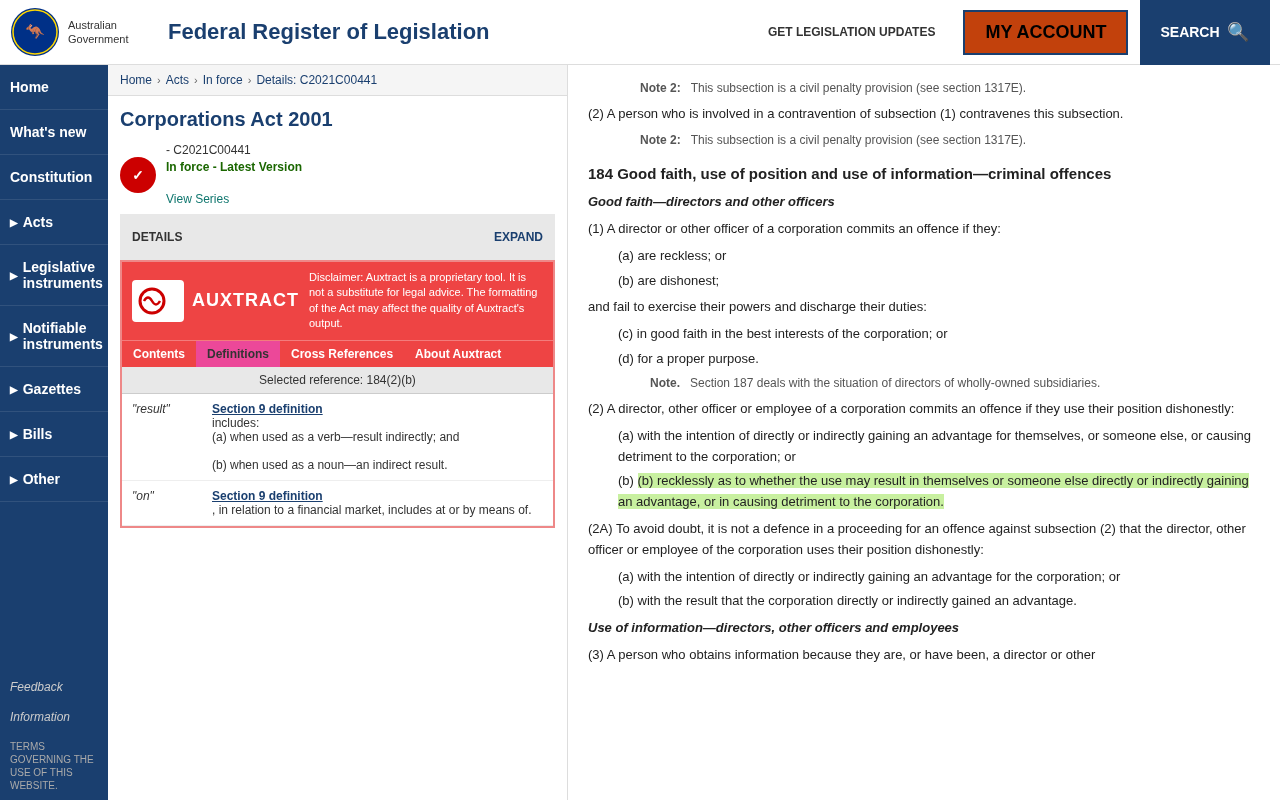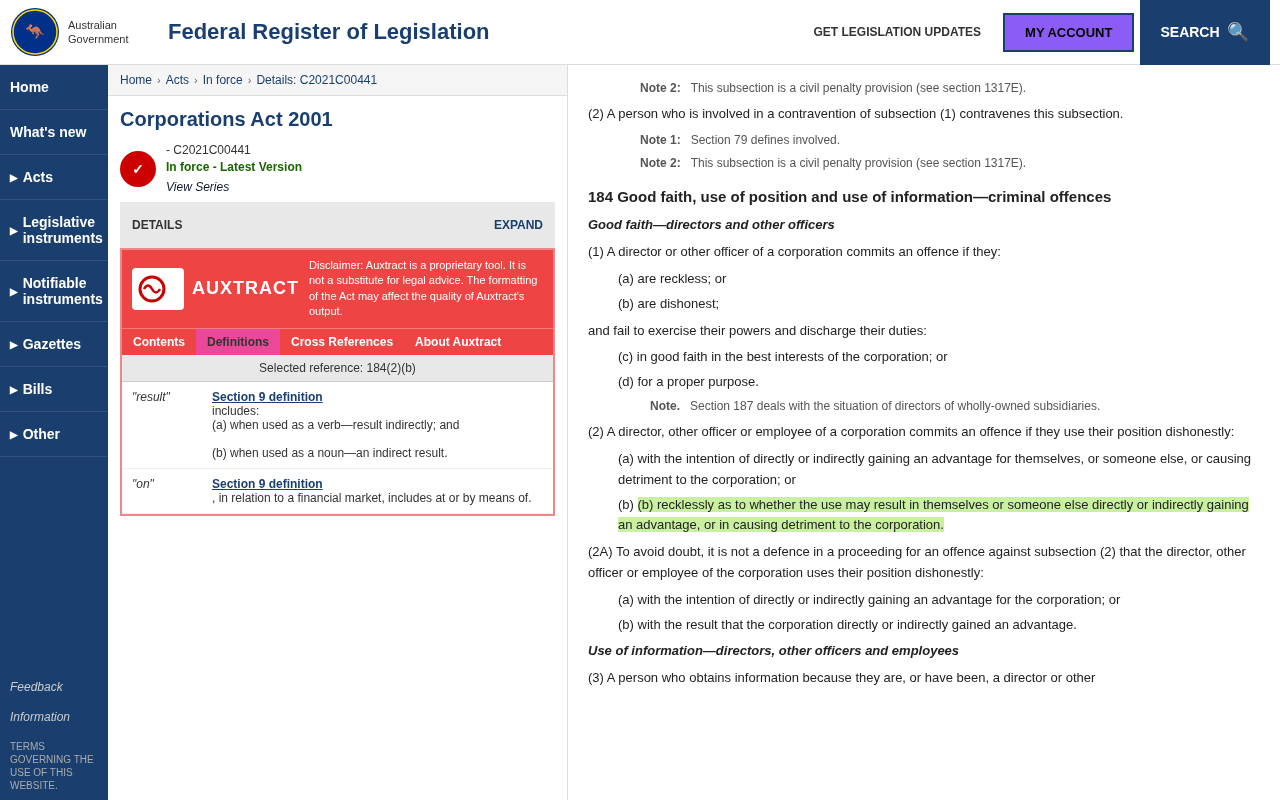--- a/index.html
+++ b/index.html
@@ -34,36 +34,36 @@
     .site-title {
       color: #1a3f6f;
       font-size: 22px;
       font-weight: bold;
       margin-left: 20px;
       flex-grow: 1;
     }
     .header-actions {
       display: flex;
       align-items: center;
-      gap: 6px;
+      gap: 12px;
     }
     .get-updates-btn {
       font-size: 12px;
       color: #333;
       background: none;
       border: none;
       padding: 8px 16px;
       cursor: pointer;
       font-weight: bold;
       text-transform: uppercase;
     }
     .my-account-btn {
-      font-size: 13px;
+      font-size: 18px;
       color: #000;
-      background: #8b5cf6;
+      background: #c2410c;
       border: 2px solid #1a3f6f;
       padding: 10px 20px;
       cursor: pointer;
       font-weight: bold;
       text-transform: uppercase;
     }
     .search-btn {
       background: #1a3f6f;
       color: #fff;
       border: none;
@@ -171,21 +171,21 @@
       display: flex;
       align-items: center;
       justify-content: center;
       color: #fff;
       font-size: 16px;
       font-weight: bold;
     }
     .act-meta-details { font-size: 12px; }
     .act-id { color: #333; margin-bottom: 3px; }
     .act-status { color: #1a6600; font-weight: bold; }
-    .view-series { color: #0f172a; text-decoration: none; font-size: 12px; display: block; margin-top: 6px; font-style: italic; }
+    .view-series { color: #0f766e; text-decoration: none; font-size: 12px; display: block; margin-top: 18px; }
     .details-bar {
       display: flex;
       justify-content: space-between;
       align-items: center;
       background: #e8e8e8;
       padding: 16px 12px;
       font-size: 12px;
       font-weight: bold;
       color: #333;
       cursor: pointer;
@@ -351,20 +351,23 @@
 </div>
 
 <div class="main-layout">
 
   <nav class="sidebar">
     <div class="sidebar-item">
       <span>Home</span>
     </div>
     <div class="sidebar-item">
       <span>What's new</span>
+    </div>
+    <div class="sidebar-item">
+      <span>Constitution</span>
     </div>
     <div class="sidebar-item">
       <span class="chevron">▶</span>
       <span>Acts</span>
     </div>
     <div class="sidebar-item">
       <span class="chevron">▶</span>
       <span>Legislative instruments</span>
     </div>
     <div class="sidebar-item">
@@ -483,24 +486,20 @@
 
     <div class="leg-note">
       <span class="leg-note-label">Note 2:</span>
       <span>This subsection is a civil penalty provision (see section 1317E).</span>
     </div>
 
     <div class="leg-subsection">
       <span>(2)  A person who is involved in a contravention of subsection (1) contravenes this subsection.</span>
     </div>
 
-    <div class="leg-note">
-      <span class="leg-note-label">Note 1:</span>
-      <span>Section 79 defines involved.</span>
-    </div>
 
     <div class="leg-note">
       <span class="leg-note-label">Note 2:</span>
       <span>This subsection is a civil penalty provision (see section 1317E).</span>
     </div>
 
     <div class="leg-section-heading">184  Good faith, use of position and use of information—criminal offences</div>
 
     <div class="leg-italic">Good faith—directors and other officers</div>
 

